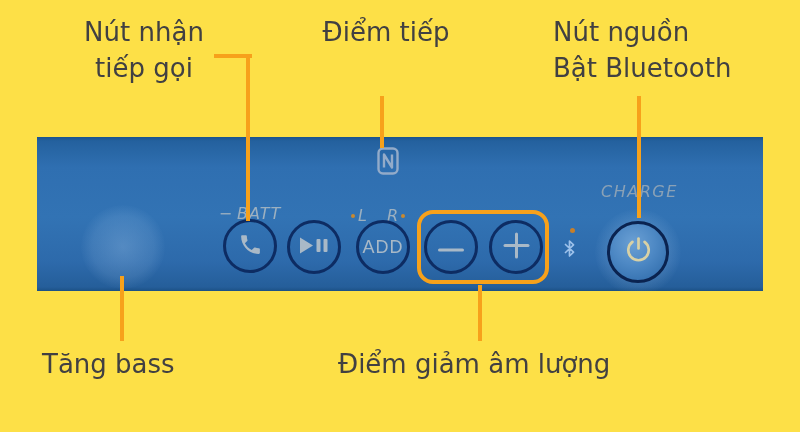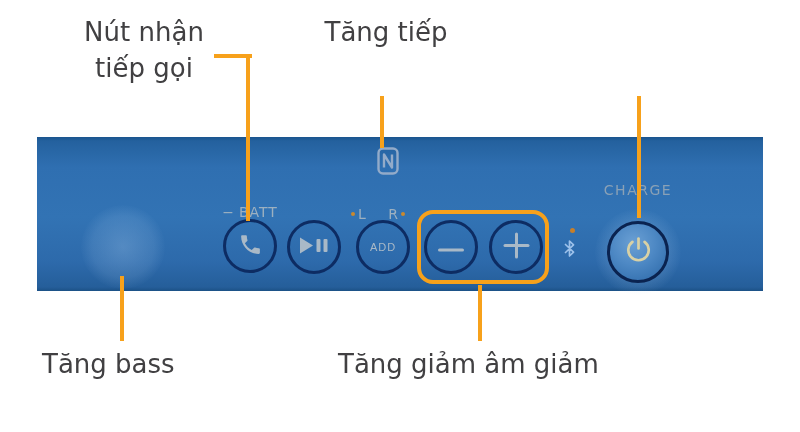--- a/index.html
+++ b/index.html
@@ -1,18 +1,18 @@
 <!DOCTYPE html>
 <html><head>
 <meta charset="utf-8">
 <style>
   html,body{margin:0;padding:0;background:#e8e8e8;}
   .scene{
     position:relative;width:800px;height:432px;margin:0 auto;
-    background:#ffffff;overflow:hidden;
+    background:#fde047;overflow:hidden;
     font-family:"DejaVu Sans","Liberation Sans",sans-serif;
   }
   
   .ann{position:absolute;color:#414042;font-size:26px;line-height:36px;z-index:5;}
   .ann-center{text-align:center;}
   .ann-call{left:58px;top:14px;width:172px;}
   .ann-nfc{left:298px;top:14px;width:176px;}
   .ann-power{left:553px;top:14px;width:220px;}
   .ann-bass{left:42px;top:346px;width:240px;}
   .ann-volume{left:338px;top:346px;width:300px;}
@@ -34,23 +34,23 @@
   .bump{position:absolute;border-radius:50%;z-index:2;
     background:radial-gradient(circle,rgba(170,205,240,.30) 0%,rgba(170,205,240,.14) 52%,rgba(170,205,240,0) 72%);}
   .btn{
     position:absolute;box-sizing:border-box;border-radius:50%;
     border:3px solid #0d2c63;display:flex;align-items:center;justify-content:center;
     z-index:3;background:transparent;padding:0;cursor:pointer;
   }
   .btn-power{left:607px;top:221px;width:62px;height:62px;border-color:#0a2350;
     background:radial-gradient(circle at 42% 34%,#6ba0d4 0%,#4d88c4 45%,#3a76b4 75%,#30669f 100%);}
   .bass-text{color:#bac5ce;font-size:10.5px;line-height:13px;letter-spacing:.5px;text-align:center;}
-  .add-text{color:#a9b9c7;font-size:11px;letter-spacing:1px;}
+  .add-text{color:#a9b9c7;font-size:18px;letter-spacing:1px;}
   
-  .panel-print{position:absolute;color:#9cb0c0;font-size:14px;z-index:2;}
+  .panel-print{position:absolute;color:#9cb0c0;font-size:16px;z-index:2;font-style:italic;}
   .batt{left:217px;top:204px;width:66px;text-align:center;letter-spacing:1px;
     display:flex;align-items:center;justify-content:center;gap:4px;}
   .lr{left:351px;top:206px;width:54px;display:flex;justify-content:space-between;align-items:center;}
   .lr-group{display:flex;align-items:center;gap:3px;}
   .led-dot{width:4px;height:4px;border-radius:50%;background:#c9892f;display:inline-block;}
   .charge{left:601px;top:182px;width:74px;text-align:center;letter-spacing:1.5px;color:#8aa1b6;}
   .nfc-logo{position:absolute;left:377px;top:147px;z-index:2;}
   .bt-icon{position:absolute;left:563px;top:239px;z-index:2;}
   .bt-dot{position:absolute;left:570px;top:228px;width:5px;height:5px;border-radius:50%;
     background:#c77f2a;z-index:2;}
@@ -63,30 +63,32 @@
 </head>
 <body>
 
 <div class="scene">
 
   <div class="ann ann-center ann-call">
     <div>Nút nhận</div>
     <div>tiếp gọi</div>
   </div>
   <div class="ann ann-center ann-nfc">
-    <div>Tăng tiếp</div>
+    <div>Điểm tiếp</div>
   </div>
   <div class="ann ann-power">
+    <div>Nút nguồn</div>
+    <div>Bật Bluetooth</div>
   </div>
 
   <div class="ann ann-bass">
     <div>Tăng bass</div>
   </div>
   <div class="ann ann-volume">
-    <div>Tăng giảm âm giảm</div>
+    <div>Điểm giảm âm lượng</div>
   </div>
 
   <div class="lead lead-call-h"></div>
   <div class="lead lead-call-v"></div>
   <div class="lead lead-nfc"></div>
   <div class="lead lead-power"></div>
   <div class="lead lead-bass"></div>
   <div class="lead lead-volume"></div>
 
   <div class="panel">

